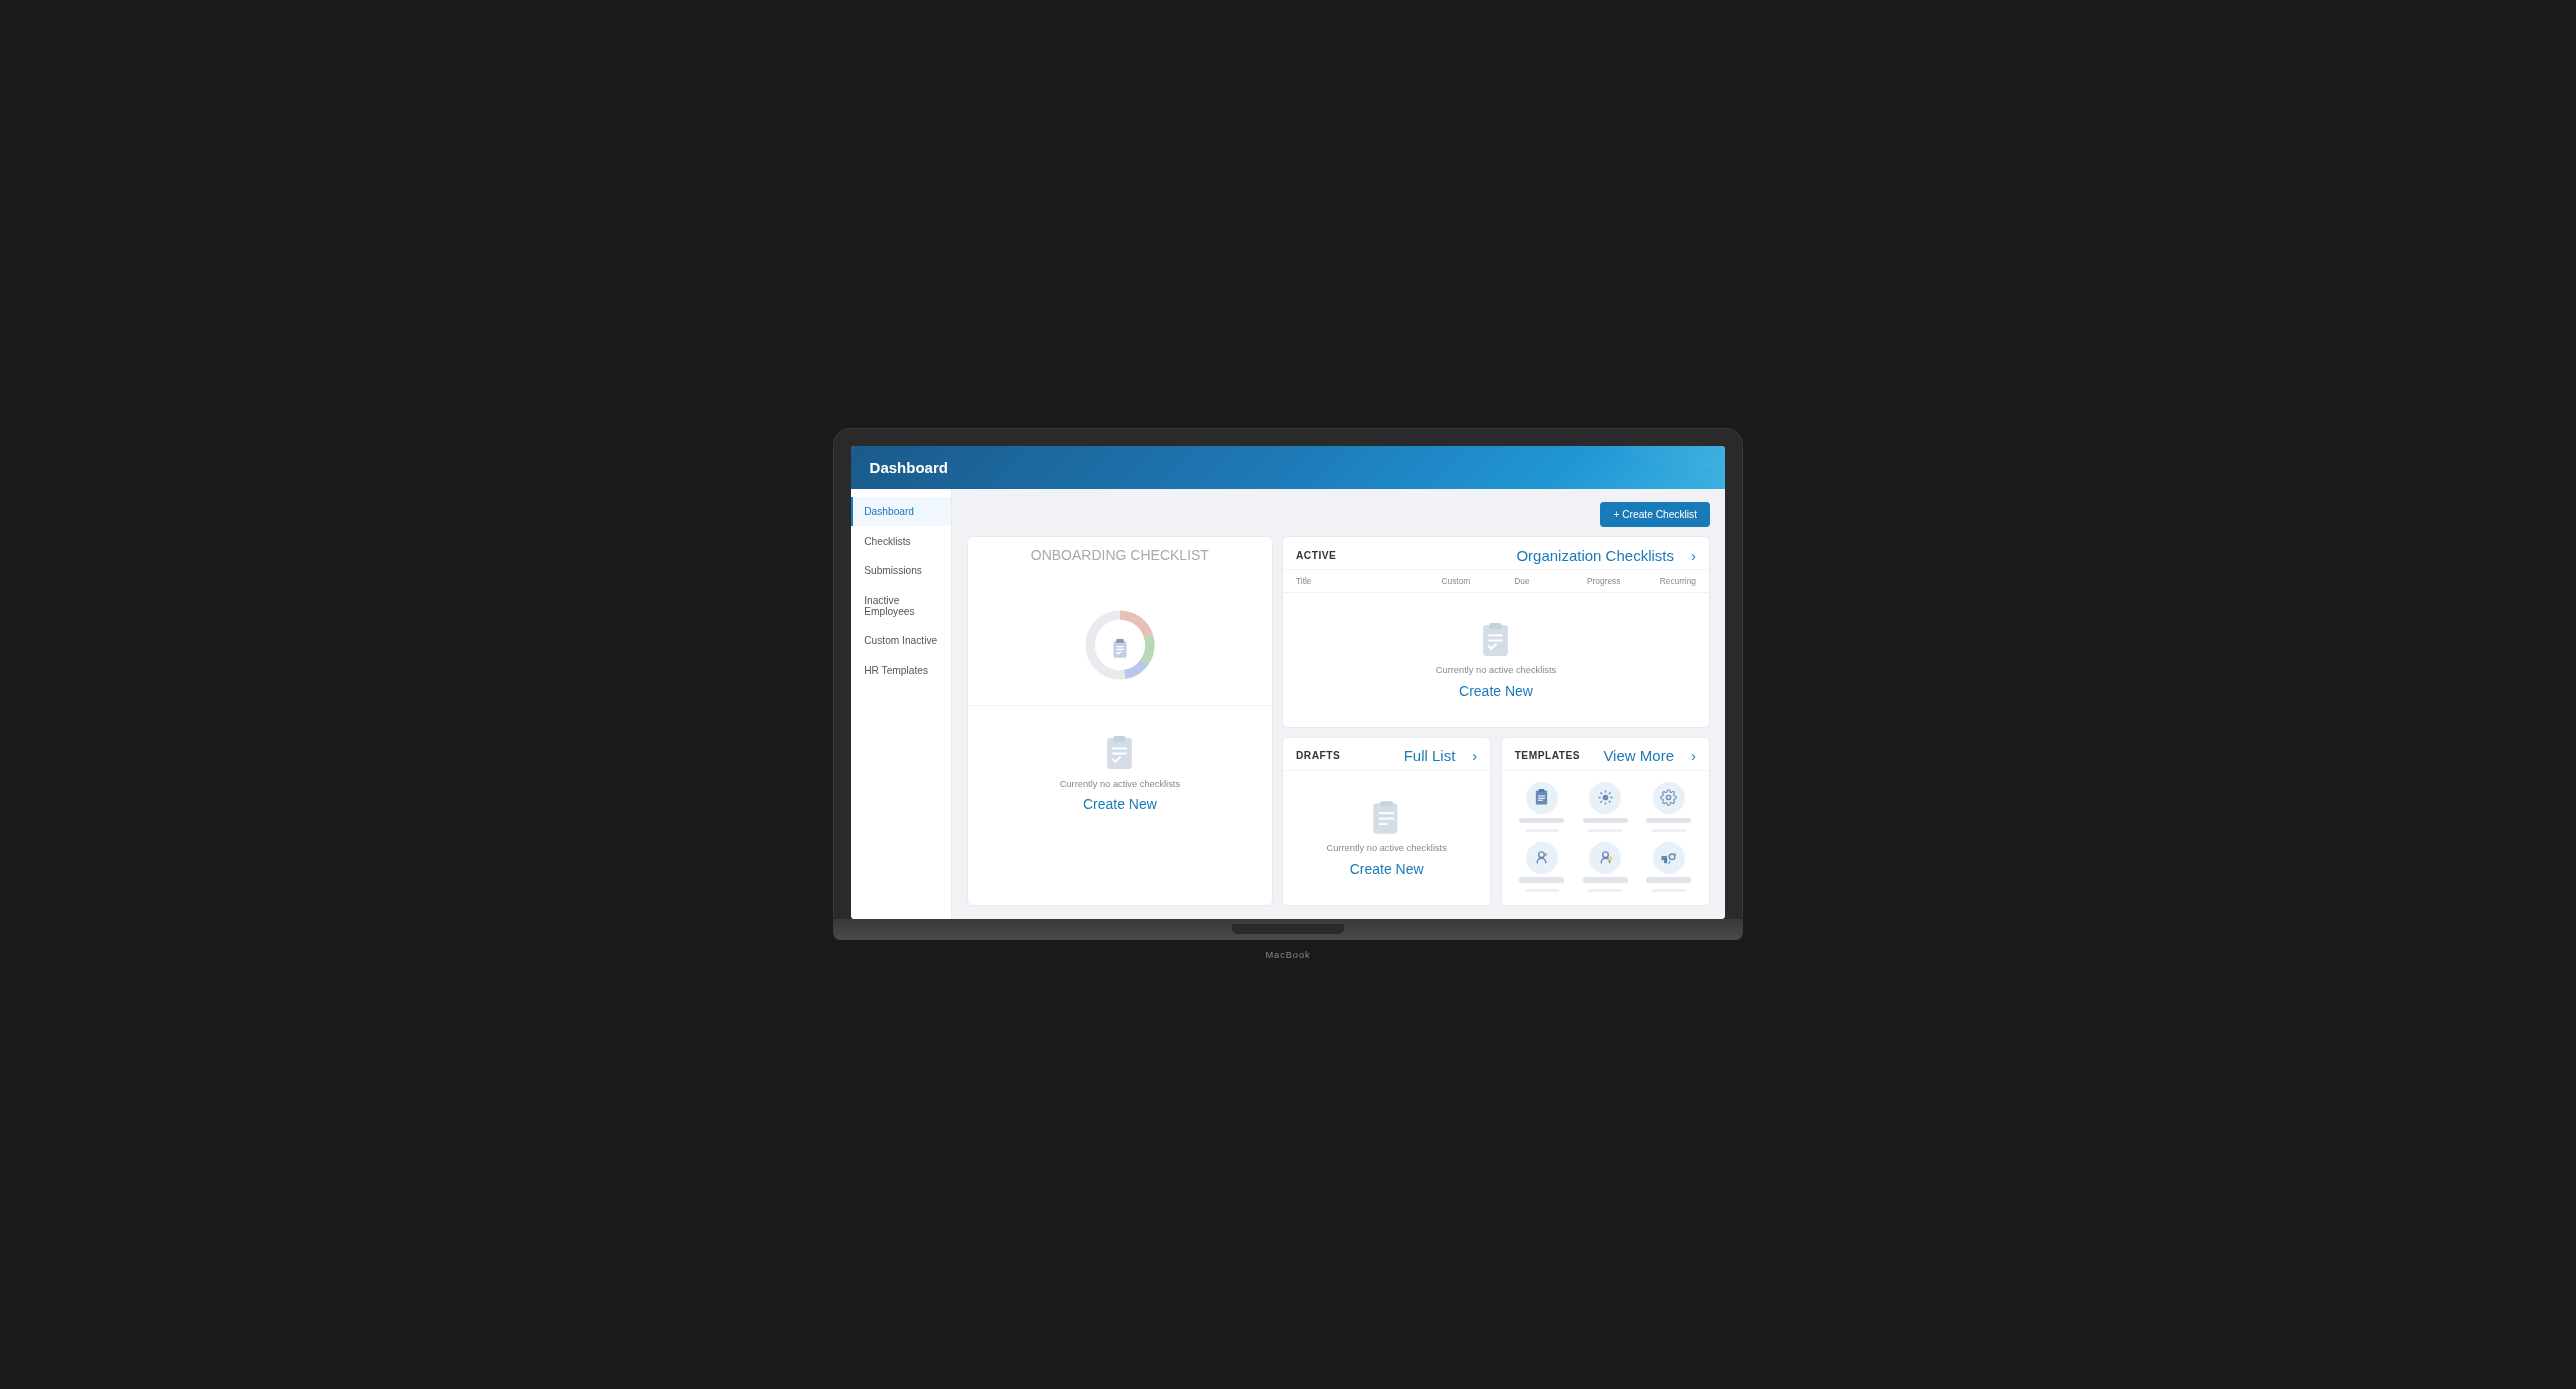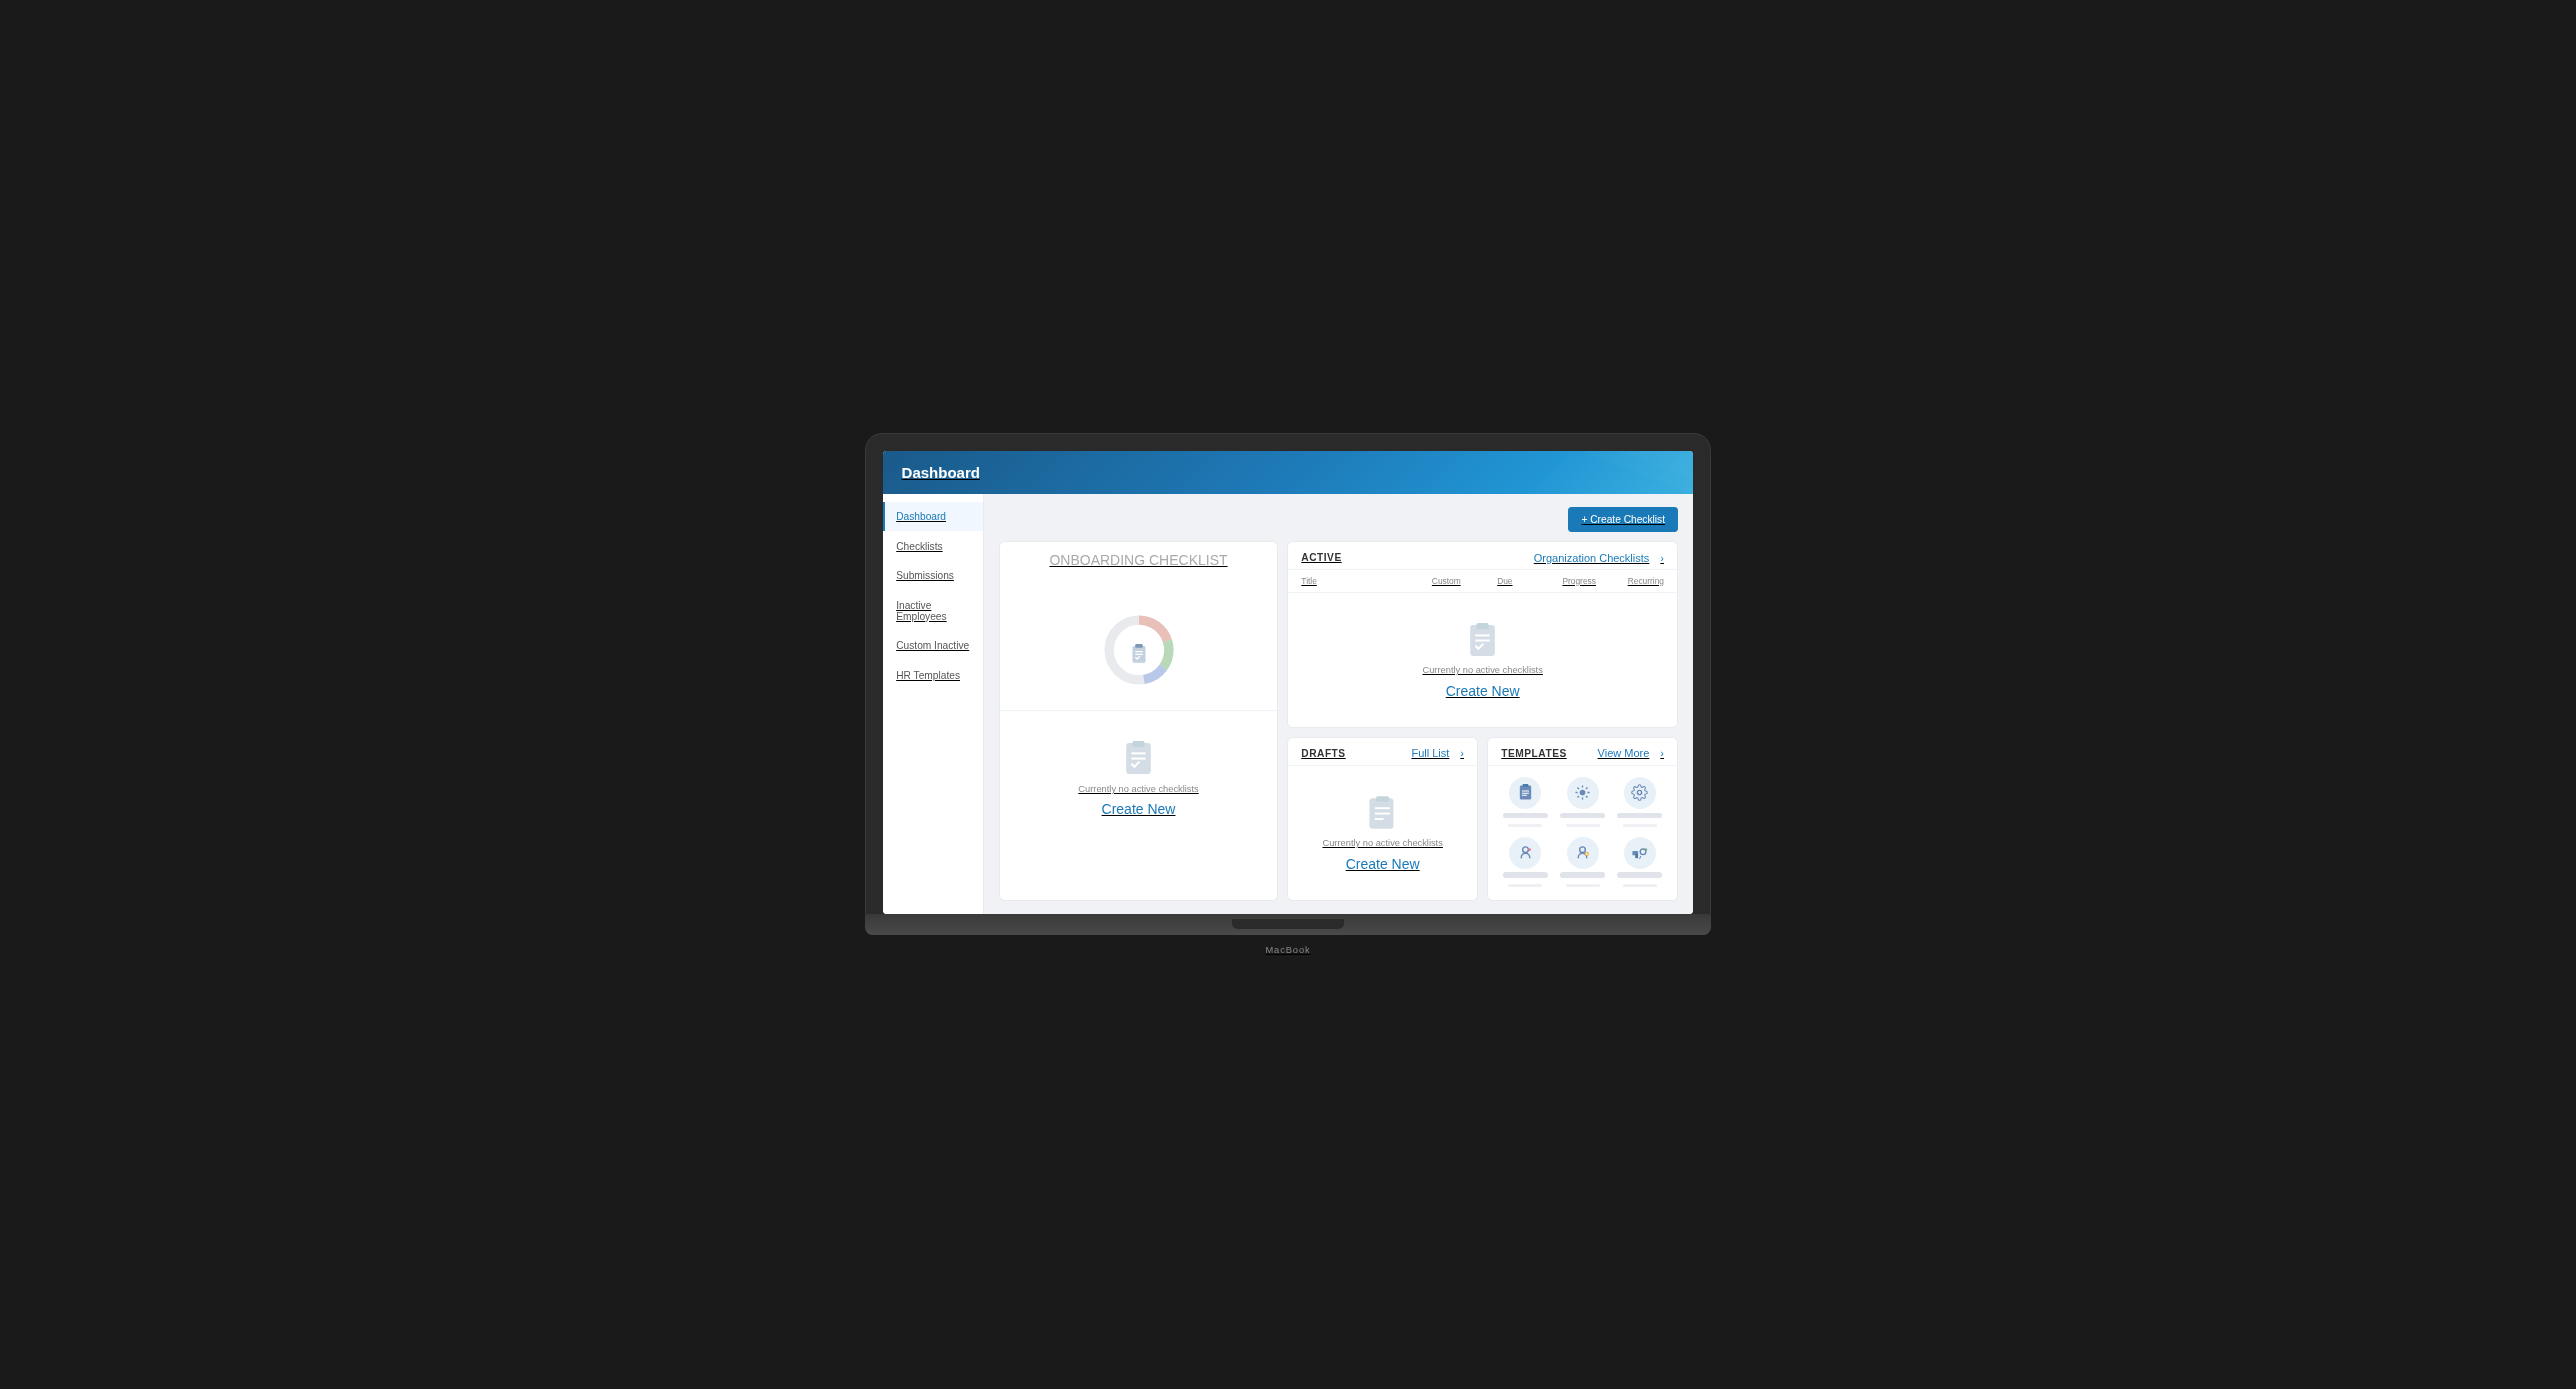--- a/index.html
+++ b/index.html
@@ -6,22 +6,21 @@
     body {
       background: #1a1a1a;
       display: flex;
       justify-content: center;
       align-items: center;
       min-height: 100vh;
       font-family: -apple-system, BlinkMacSystemFont, 'Segoe UI', sans-serif;
     }
     .laptop-wrapper {
       position: relative;
-      width: 846px;
-      text-decoration: underline;
+      width: 910px;
     }
     .laptop-screen-bezel {
       background: #2a2a2a;
       border-radius: 17px 17px 0 0;
       padding: 17px 17px 0 17px;
       border: 1.9px solid #3a3a3a;
     }
     .laptop-screen {
       background: #f0f2f5;
       border-radius: 3.7px;
@@ -133,25 +132,25 @@
       border-bottom: 0.9px solid #f0f2f5;
     }
     .card-title {
       font-size: 10.2px;
       font-weight: 700;
       color: #333;
       letter-spacing: 0.5px;
       text-transform: uppercase;
     }
     .card-link {
-      font-size: 11px;
+      font-size: 15px;
       color: #1a7ab8;
       cursor: pointer;
       display: flex;
-      gap: 11px;
+      gap: 17px;
     }
     .table-header {
       display: grid;
       grid-template-columns: 2fr 1fr 1fr 1fr 0.3fr;
       font-size: 8.4px;
       color: #888;
       padding: 5.6px 13px;
       border-bottom: 0.9px solid #f0f2f5;
       font-weight: 500;
     }

